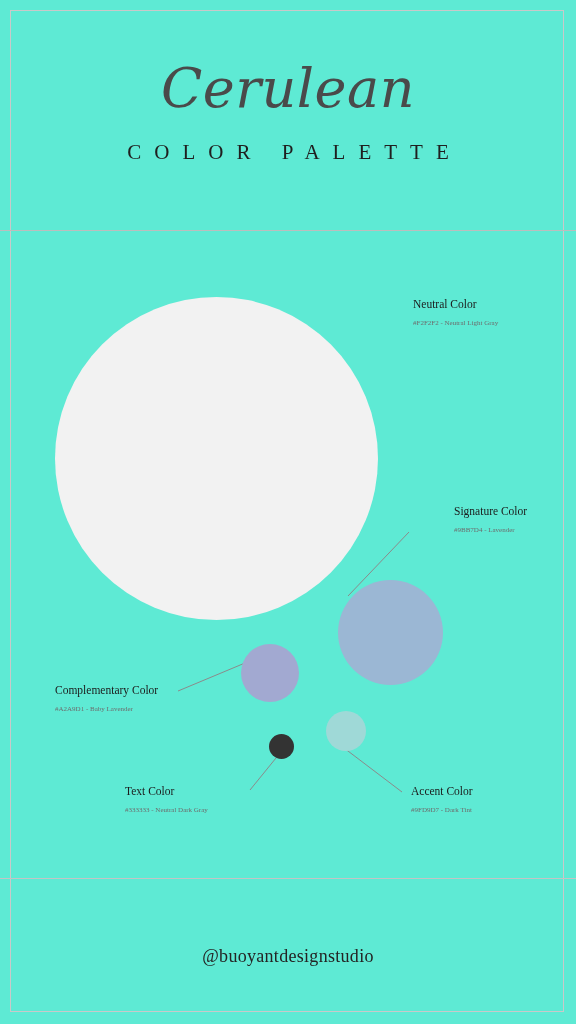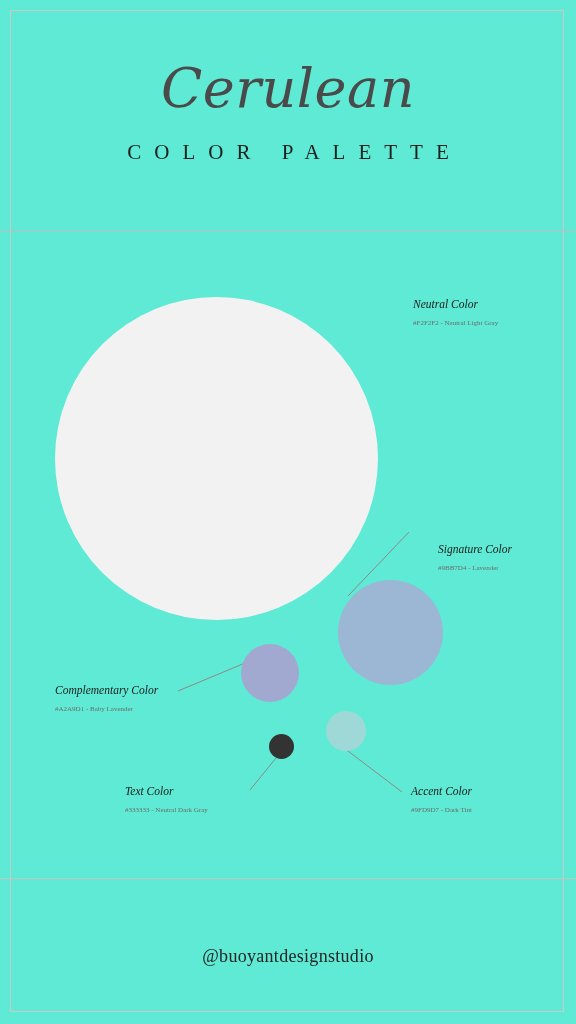--- a/index.html
+++ b/index.html
@@ -128,32 +128,31 @@
   }
 
   
   .label { position: absolute; }
   .label-title {
     font-family: "Liberation Serif", serif;
     font-size: 11.5px;
     line-height: 15px;
     color: #1c1c1c;
     white-space: nowrap;
-    font-style: italic;
   }
   .label-meta {
     margin-top: 6px;
     font-family: "Liberation Serif", serif;
     font-size: 7px;
     line-height: 10px;
     color: #6d6d6d;
     white-space: nowrap;
   }
   .label-neutral { left: 413px; top: 67px; }
-  .label-signature { left: 438px; top: 274px; margin-top: 38px; }
+  .label-signature { left: 454px; top: 274px; }
   .label-complementary { left: 55px; top: 453px; }
   .label-text { left: 125px; top: 554px; }
   .label-accent { left: 411px; top: 554px; }
 
   
   .footer {
     position: absolute;
     left: 0;
     top: 878px;
     width: 462px;

